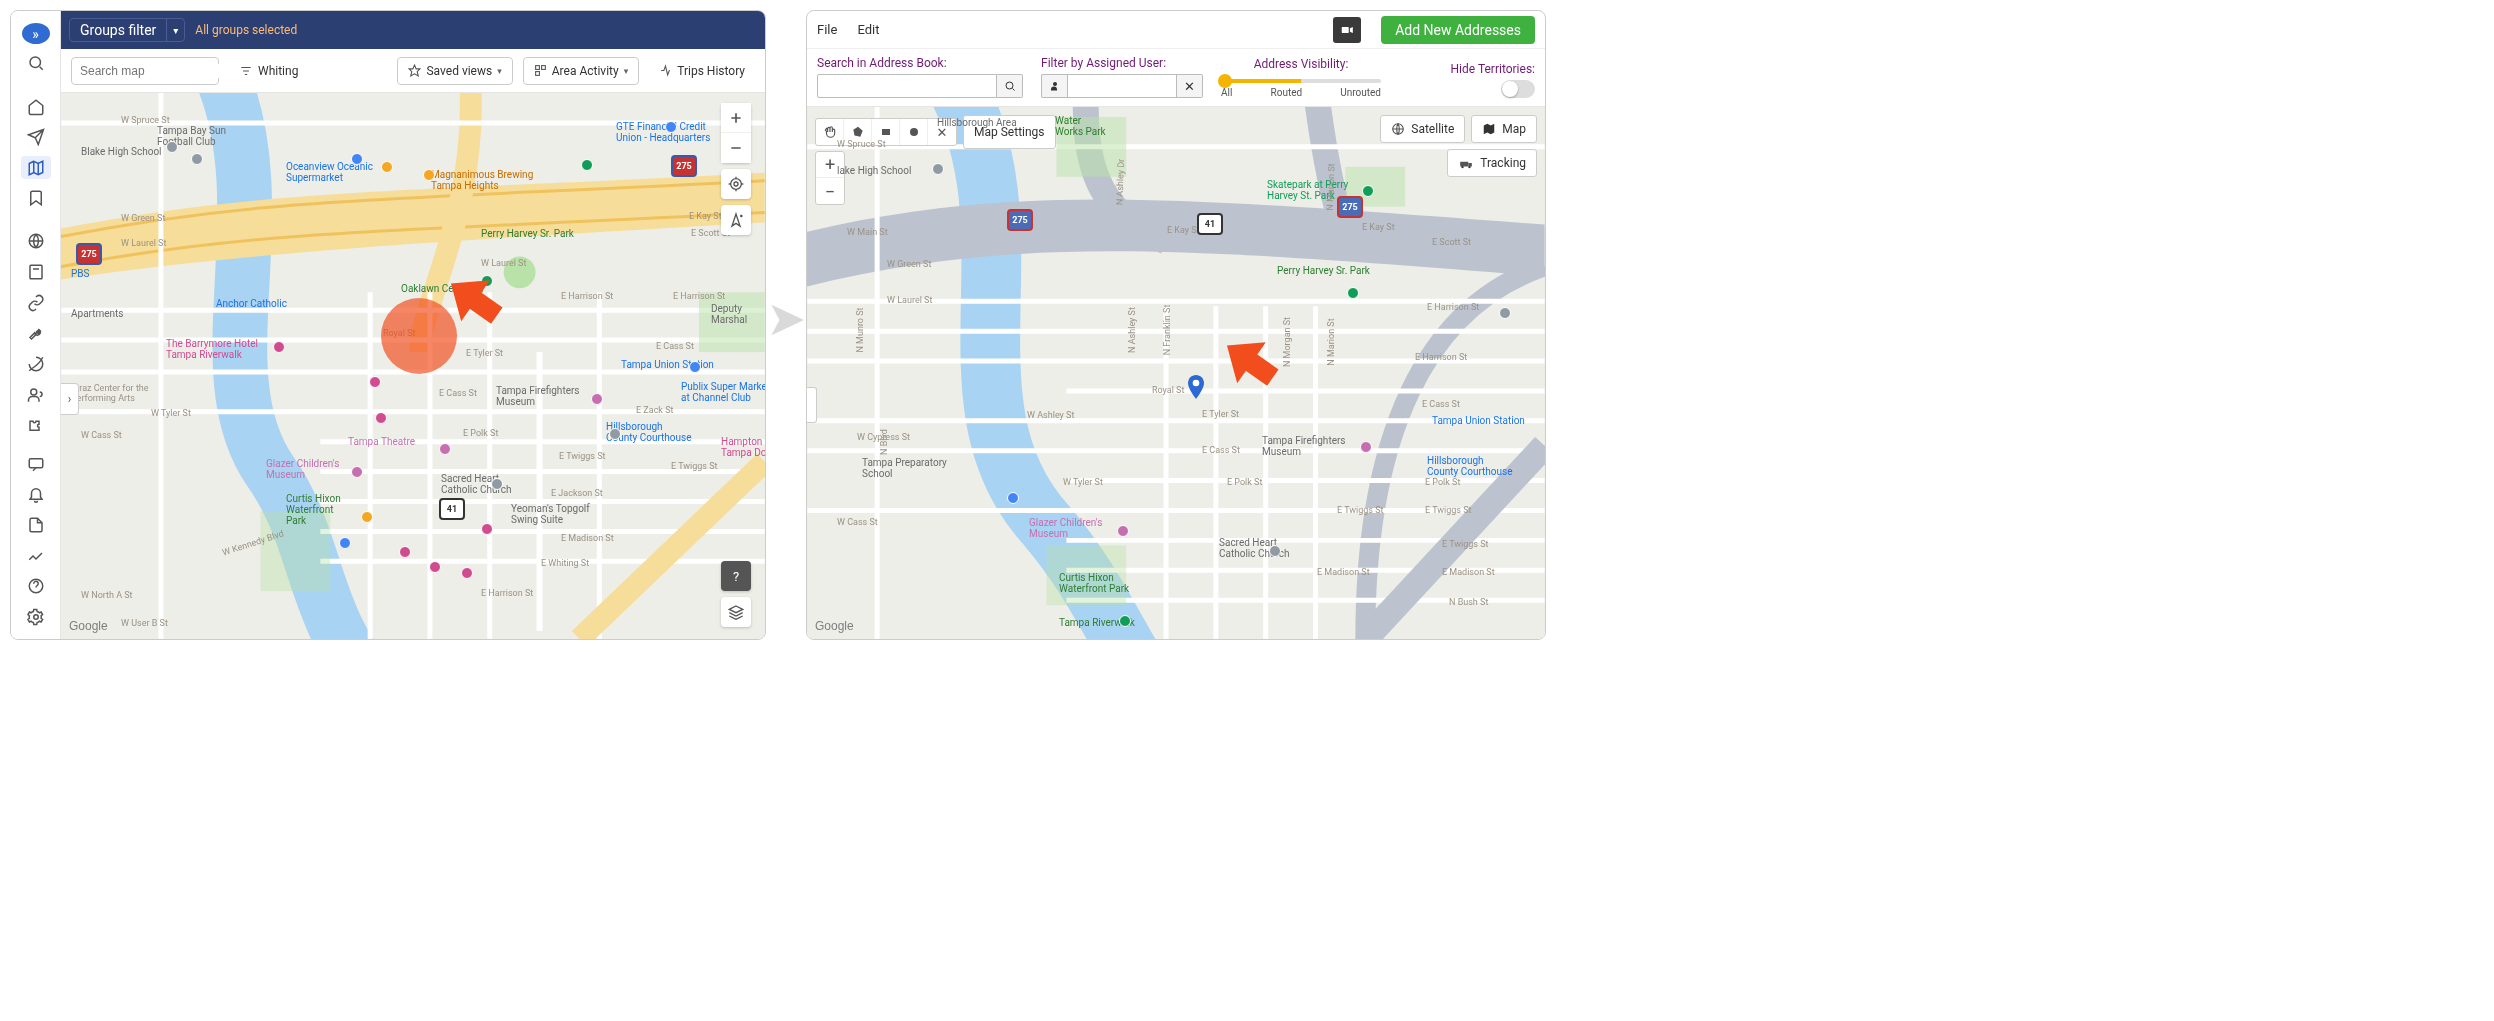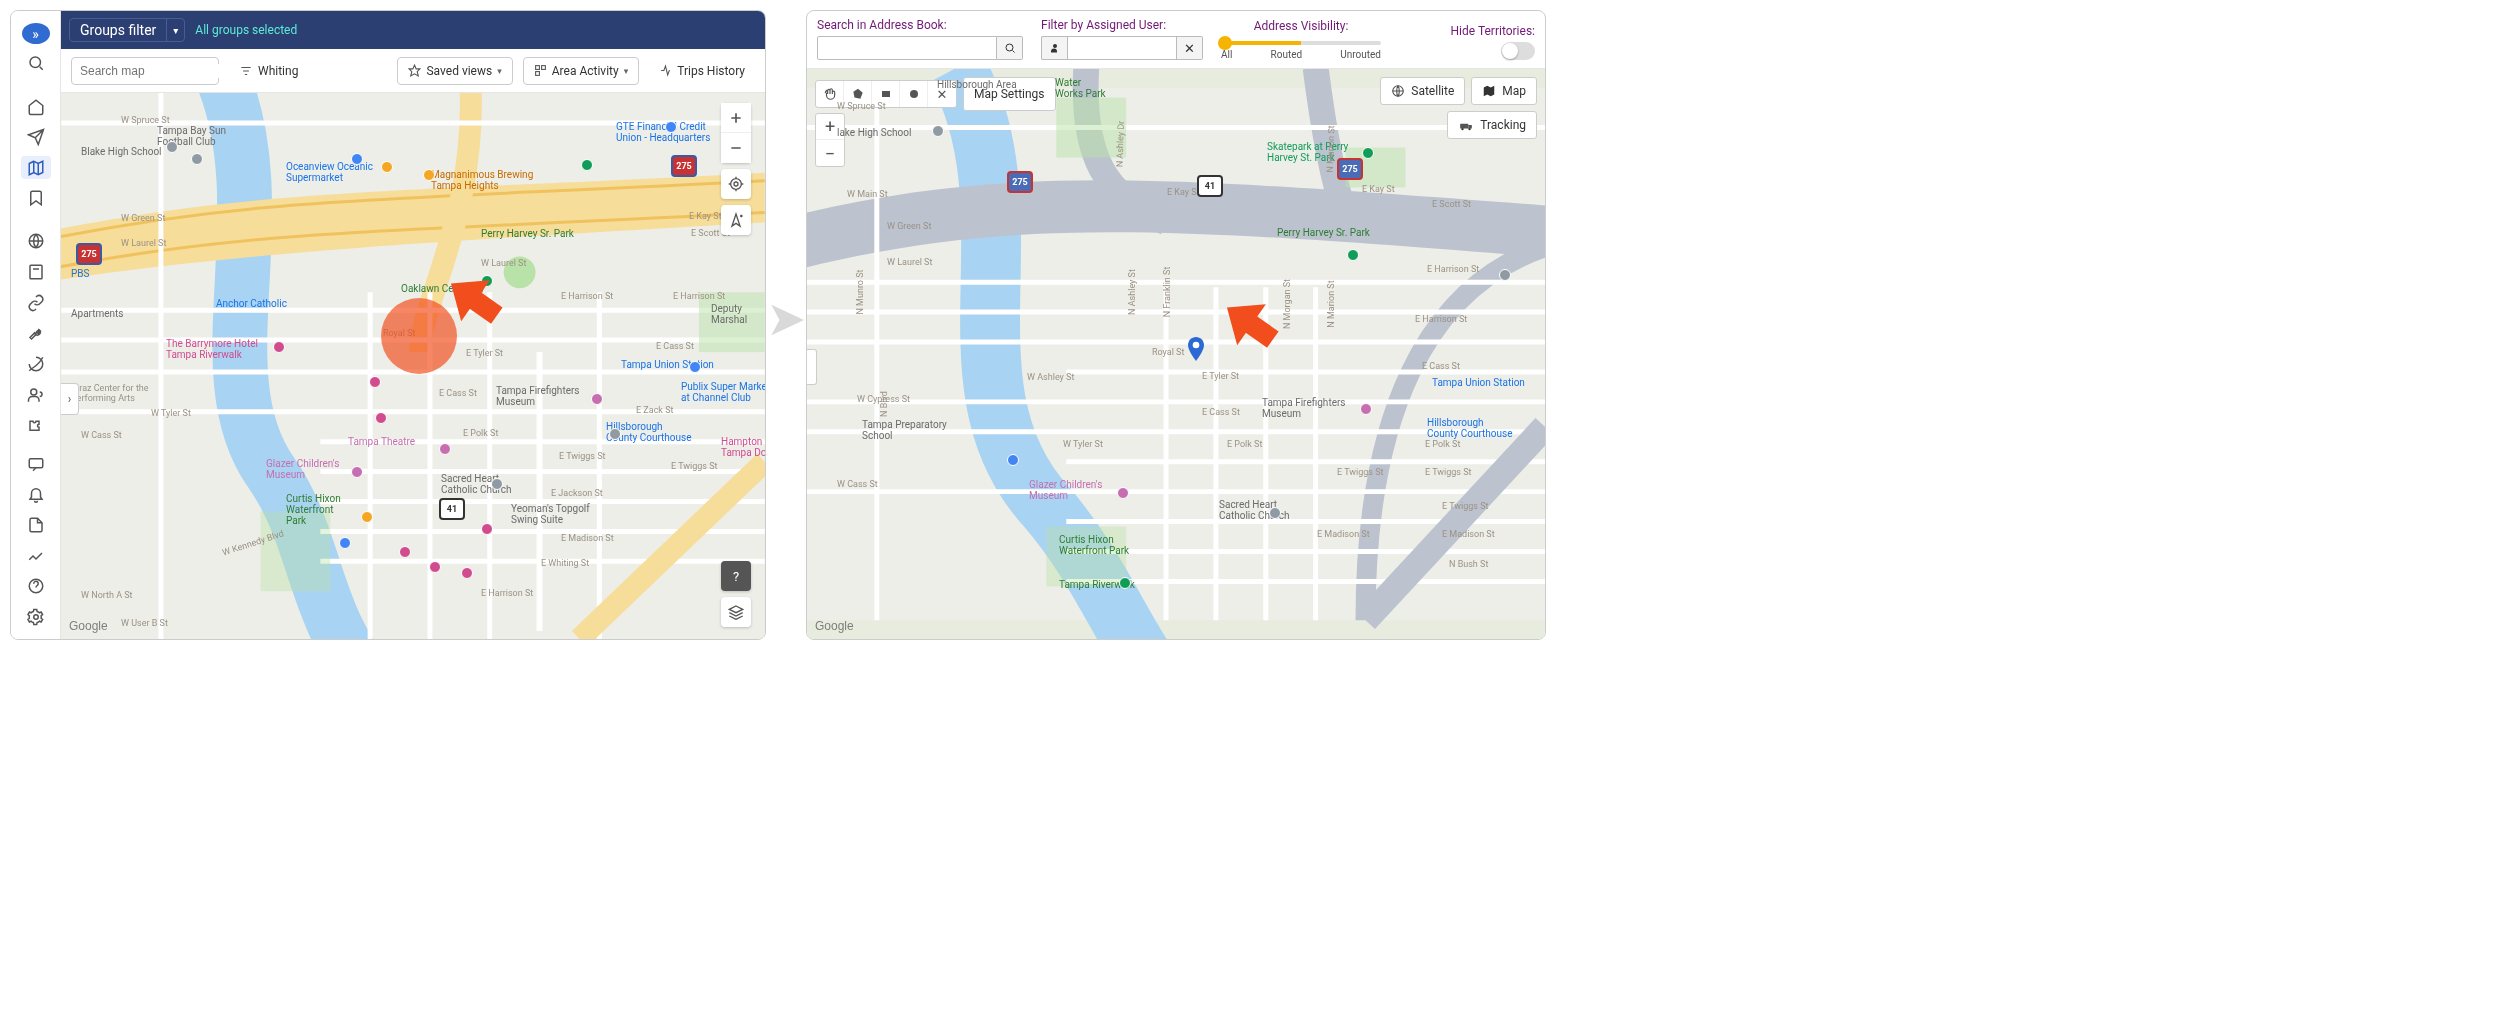--- a/index.html
+++ b/index.html
@@ -14,21 +14,21 @@
 .sidebar .avatar { width: 28px; height: 28px; border-radius: 50%; background: #2f6bd1; color: #fff; display: flex; align-items: center; justify-content: center; font-size: 14px; }
 .sidebar .sb-icon { width: 30px; height: 30px; display: flex; align-items: center; justify-content: center; color: #555; border-radius: 4px; cursor: pointer; }
 .sidebar .sb-icon.active { background: #e8eefb; color: #2f5cc0; }
 .sidebar .sb-icon svg { width: 18px; height: 18px; }
 .sidebar .spacer { flex: 1; }
 .left-main { flex: 1; display: flex; flex-direction: column; position: relative; }
 .header-dark { background: #2c3f73; height: 38px; display: flex; align-items: center; padding: 0 8px; gap: 10px; color: #fff; }
 .groups-filter { display: flex; align-items: center; border: 1px solid #4a5c92; border-radius: 4px; height: 24px; }
 .groups-filter .gf-label { padding: 0 10px; font-size: 14px; }
 .groups-filter .gf-caret { border-left: 1px solid #4a5c92; padding: 0 6px; height: 100%; display: flex; align-items: center; font-size: 10px; }
-.gf-status { font-size: 12px; color: #5eead4; }
+.gf-status { font-size: 12px; color: #fdba74; }
 .toolbar { height: 44px; border-bottom: 1px solid #e5e5e5; display: flex; align-items: center; padding: 0 10px; gap: 10px; }
 .search-box { display: flex; align-items: center; border: 1px solid #ccc; border-radius: 4px; height: 28px; padding: 0 8px; width: 148px; }
 .search-box input { border: none; outline: none; font-size: 12px; flex: 1; }
 .tb-btn { display: flex; align-items: center; gap: 5px; border: 1px solid #ccc; border-radius: 4px; height: 28px; padding: 0 10px; font-size: 12px; cursor: pointer; background: #fff; }
 .tb-btn.plain { border: none; }
 .tb-btn .caret { font-size: 9px; color: #666; }
 .toolbar .tb-spacer { flex: 1; }
 .map-area { flex: 1; position: relative; background: #e8ecdf; overflow: hidden; }
 .map-svg { width: 100%; height: 100%; }
 .map-controls-tr { position: absolute; top: 10px; right: 14px; display: flex; flex-direction: column; gap: 6px; }
@@ -414,20 +414,34 @@
       </div>
 
       <div class="google-logo">Google</div>
     </div>
   </div>
 </div>
 
 <div class="arrow-between">➤</div>
 
 <div class="panel panel-right">
+  <div class="r-header1">
+    <span class="r-menu">File</span>
+    <span class="r-menu">Edit</span>
+    <div class="spacer"></div>
+    <div class="btn-dark">
+          <svg width="14" height="14" viewBox="0 0 24 24" fill="currentColor">
+            <rect x="3" y="7" width="12" height="10" rx="1"></rect>
+            <polygon points="17,9 22,7 22,17 17,15"></polygon>
+          </svg>
+        </div>
+    <div class="btn-green">
+          <span>Add New Addresses</span>
+        </div>
+  </div>
 
   <div class="r-header2">
     <div class="r-col">
       <span class="r-label">Search in Address Book:</span>
       <div class="r-search-group">
         <input class="r-input" style="width: 180px;">
         <div class="r-icon-btn right">
               <svg width="12" height="12" viewBox="0 0 24 24" fill="none" stroke="#333" stroke-width="2">
                 <circle cx="11" cy="11" r="7"></circle>
                 <line x1="21" y1="21" x2="17" y2="17"></line>

